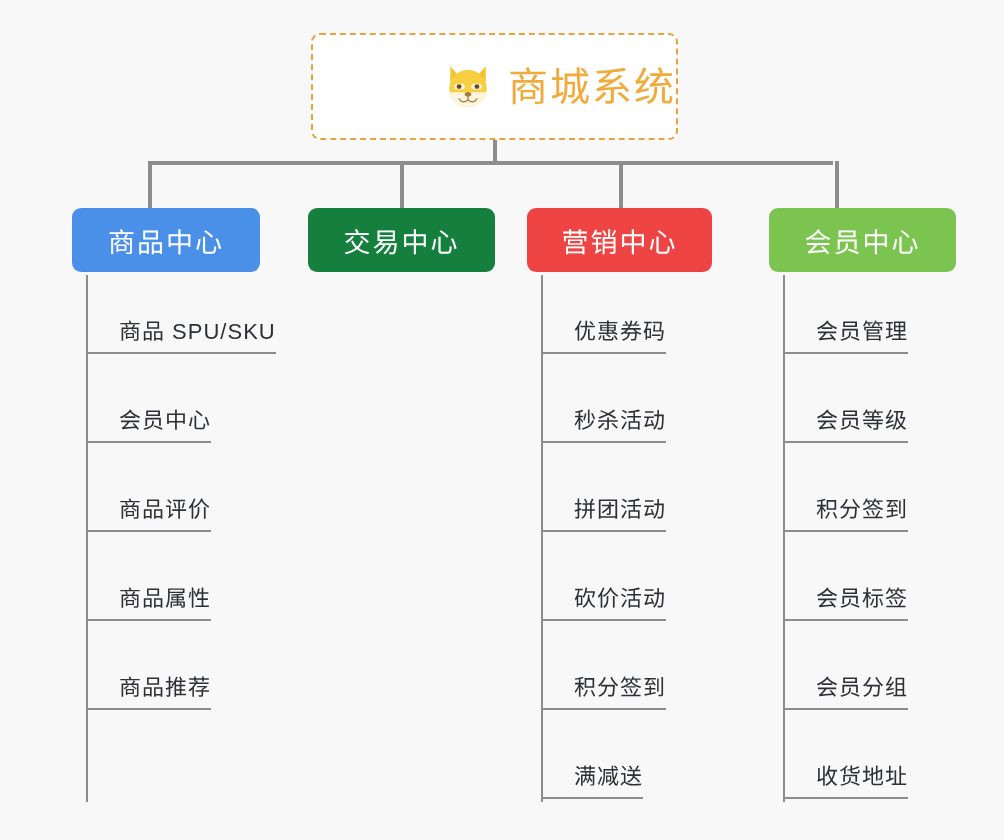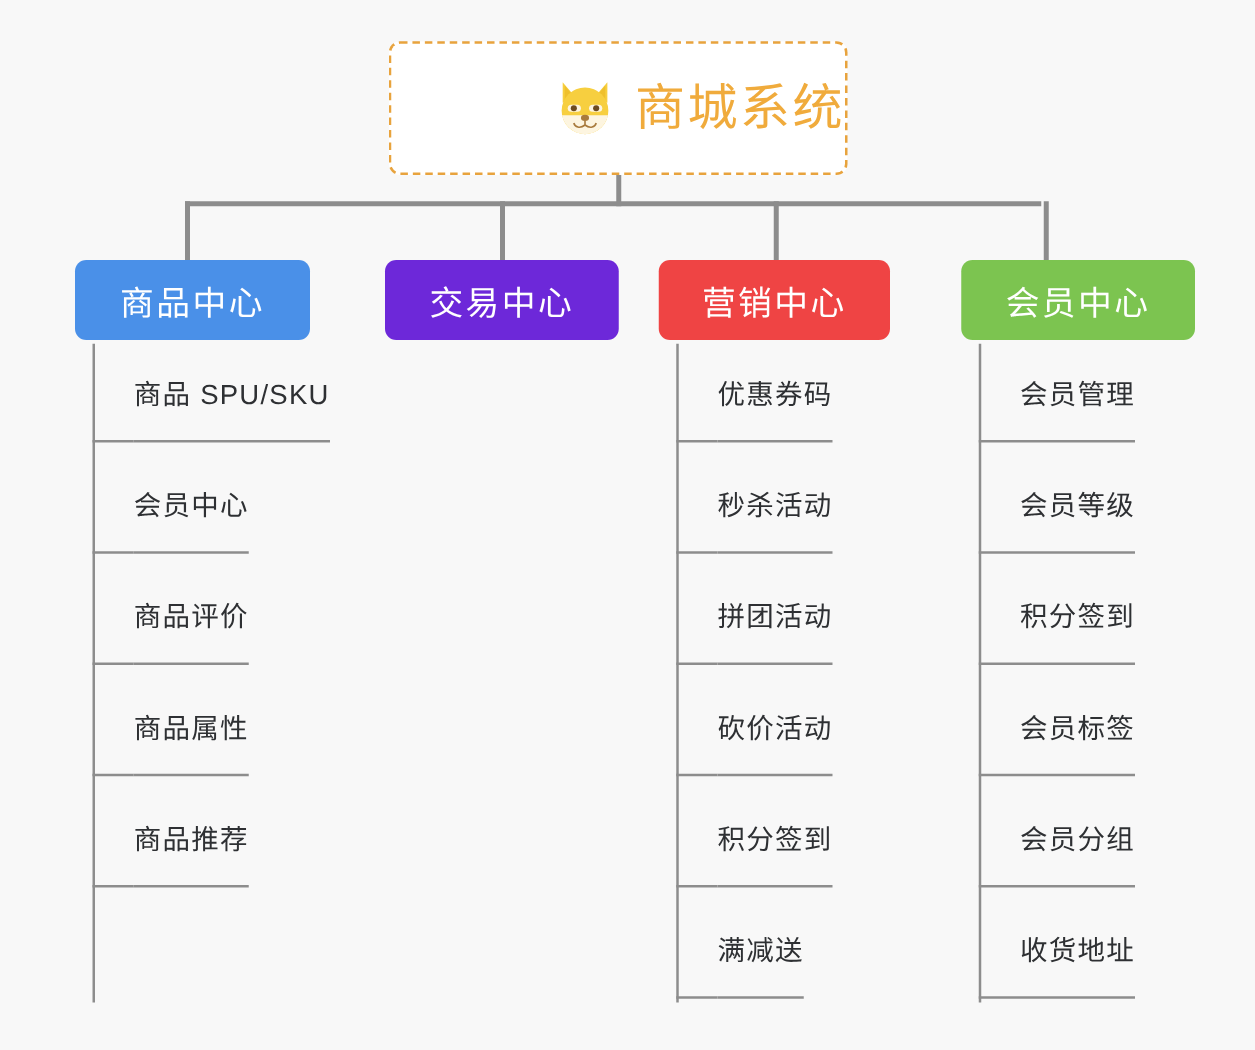--- a/index.html
+++ b/index.html
@@ -114,21 +114,21 @@
     padding-left: 47px;
     padding-bottom: 10px;
   }
   .leaf-label {
     position: relative;
     font-size: 22px;
     line-height: 30px;
     color: #2e3033;
     white-space: nowrap;
     border-bottom: 2px solid #8d8d8d;
-    padding-bottom: 21px;
+    padding-bottom: 5px;
     letter-spacing: 1px;
     text-align: center;
   }
   
   .leaf-label::before {
     content: "";
     position: absolute;
     left: -33px;
     right: 100%;
     bottom: -2px;
@@ -162,21 +162,21 @@
     <span class="root-title">商城系统</span>
   </div>
 
   <div class="conn conn-stem"></div>
   <div class="conn conn-bus"></div>
   <div class="conn conn-drop" style="left:148px"></div>
   <div class="conn conn-drop" style="left:400px"></div>
   <div class="conn conn-drop" style="left:619px"></div>
   <div class="conn conn-drop" style="left:835px"></div>
 
-  <div class="column" style="left:60px;width:188px">
+  <div class="column" style="left:72px;width:188px">
     <div class="cat-box" style="background:#4a90e8">
       <span>商品中心</span>
     </div>
     <div class="leaf-list">
       <div class="leaf-trunk" style="height:527px"></div>
       <div class="leaf-item">
           <span class="leaf-label">商品 SPU/SKU</span>
         </div>
       <div class="leaf-item">
           <span class="leaf-label">会员中心</span>
@@ -187,21 +187,21 @@
       <div class="leaf-item">
           <span class="leaf-label">商品属性</span>
         </div>
       <div class="leaf-item">
           <span class="leaf-label">商品推荐</span>
         </div>
     </div>
   </div>
 
   <div class="column" style="left:308px;width:187px">
-    <div class="cat-box" style="background:#6d28d9">
+    <div class="cat-box" style="background:#15803d">
       <span>交易中心</span>
     </div>
   </div>
 
   <div class="column" style="left:527px;width:185px">
     <div class="cat-box" style="background:#ef4444">
       <span>营销中心</span>
     </div>
     <div class="leaf-list">
       <div class="leaf-trunk" style="height:527px"></div>

